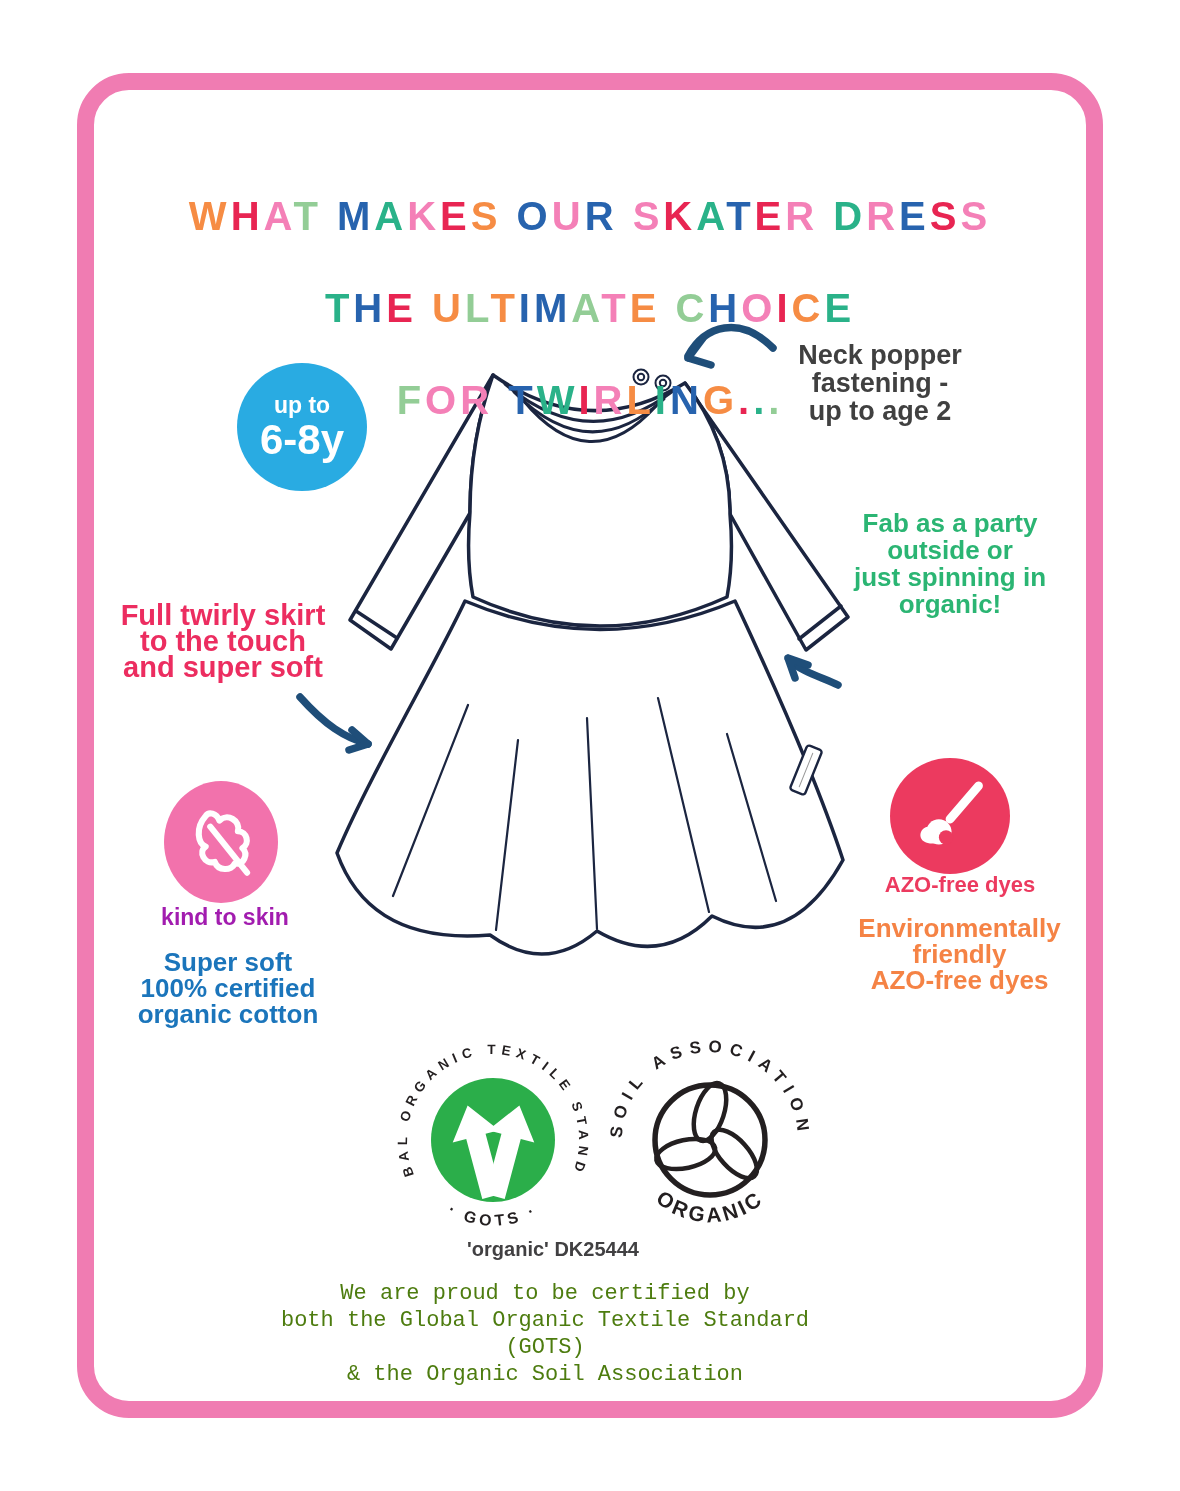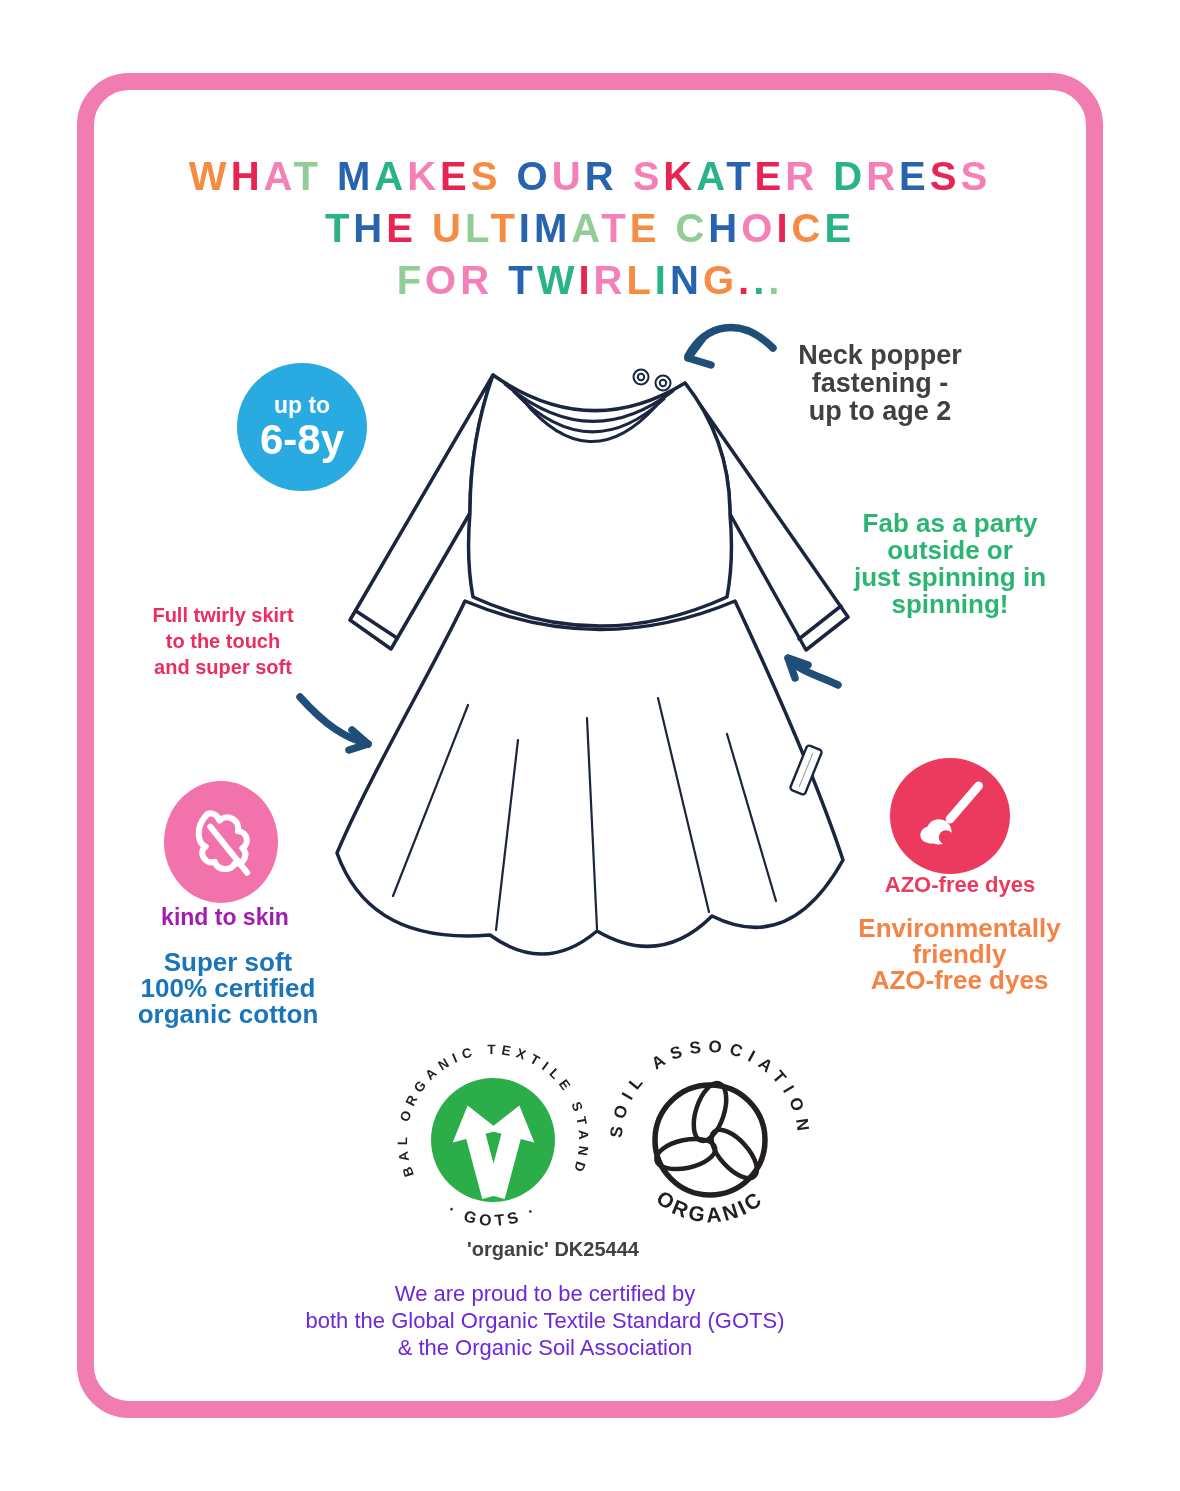--- a/index.html
+++ b/index.html
@@ -3,25 +3,25 @@
 <meta charset="utf-8">
 <style>
   html,body{margin:0;padding:0;background:#fff;}
   .canvas{position:relative;width:1180px;height:1491px;background:#fff;overflow:hidden;
           font-family:"Liberation Sans",sans-serif;}
   .frame{position:absolute;left:77px;top:73px;width:1026px;height:1345px;box-sizing:border-box;
          border:17px solid #f07cb2;border-radius:52px;}
   .art{position:absolute;left:0;top:0;width:1180px;height:1491px;}
   .title{position:absolute;left:0;top:150px;width:1180px;text-align:center;
          font-weight:700;font-size:40px;line-height:52px;letter-spacing:4px;}
-  .title .tline{height:52px;}
+  .title .tline{height:52px;margin-top:40px;}
   .callout{position:absolute;text-align:center;font-weight:700;}
   .co-neck{left:745px;top:341px;width:270px;font-size:27px;line-height:28px;}
   .co-party{left:805px;top:510px;width:290px;font-size:26px;line-height:27px;}
-  .co-twirl{left:78px;top:602px;width:290px;font-size:20px;line-height:26px;}
+  .co-twirl{left:78px;top:602px;width:290px;font-size:29px;line-height:26px;}
   .co-cotton{left:83px;top:949px;width:290px;font-size:26px;line-height:26px;}
   .co-env{left:812px;top:915px;width:295px;font-size:26px;line-height:26px;}
   .circle-badge{position:absolute;border-radius:50%;display:flex;flex-direction:column;
                 align-items:center;justify-content:center;}
   .b-age{left:237px;top:363px;width:130px;height:128px;color:#fff;}
   .b-age .l1{font-size:23px;font-weight:700;line-height:26px;}
   .b-age .l2{font-size:42px;font-weight:700;line-height:44px;}
   .b-skin{left:164px;top:781px;width:114px;height:122px;}
   .b-azo{left:890px;top:758px;width:120px;height:116px;}
   .badge-label{position:absolute;text-align:center;font-weight:700;}
@@ -112,21 +112,21 @@
 
   <div class="callout co-neck" style="color: #404040;">
       <div>Neck popper</div>
       <div>fastening -</div>
       <div>up to age 2</div>
     </div>
   <div class="callout co-party" style="color: rgb(43, 181, 115);">
       <div>Fab as a party</div>
       <div>outside or</div>
       <div>just spinning in</div>
-      <div>spinning!</div>
+      <div>organic!</div>
     </div>
   <div class="callout co-twirl" style="color: rgb(236, 45, 96);">
       <div>Full twirly skirt</div>
       <div>to the touch</div>
       <div>and super soft</div>
     </div>
   <div class="callout co-cotton" style="color: rgb(27, 117, 187);">
       <div>Super soft</div>
       <div>100% certified</div>
       <div>organic cotton</div>
@@ -191,19 +191,19 @@
     </g>
     <text font-size="17" font-weight="600" letter-spacing="7" fill="#231f20">
       <textPath href="#soil-top" startOffset="50%" text-anchor="middle">SOIL ASSOCIATION</textPath>
     </text>
     <text font-size="21" font-weight="700" letter-spacing="3" fill="#231f20">
       <textPath href="#soil-bot" startOffset="50%" text-anchor="middle">ORGANIC</textPath>
     </text>
   </svg>
 
   <div class="license">'organic'  DK25444</div>
-  <div class="statement" style="color: #6d28d9;">
+  <div class="statement" style="color: #4d7c0f; font-family: Liberation Mono, monospace;">
       <div>We are proud to be certified by</div>
       <div>both the Global Organic Textile Standard (GOTS)</div>
       <div>&amp; the Organic Soil Association</div>
     </div>
 
 </div>
 
 </body></html>

